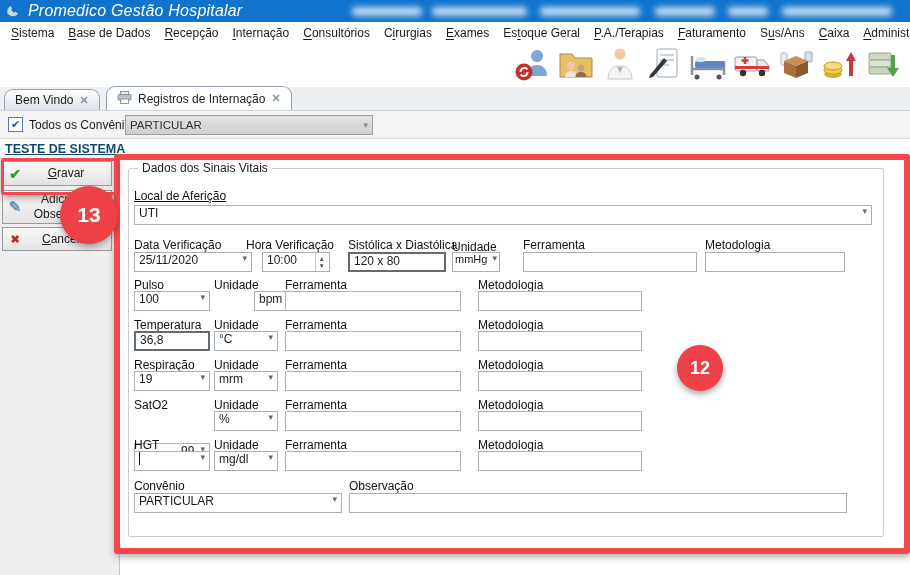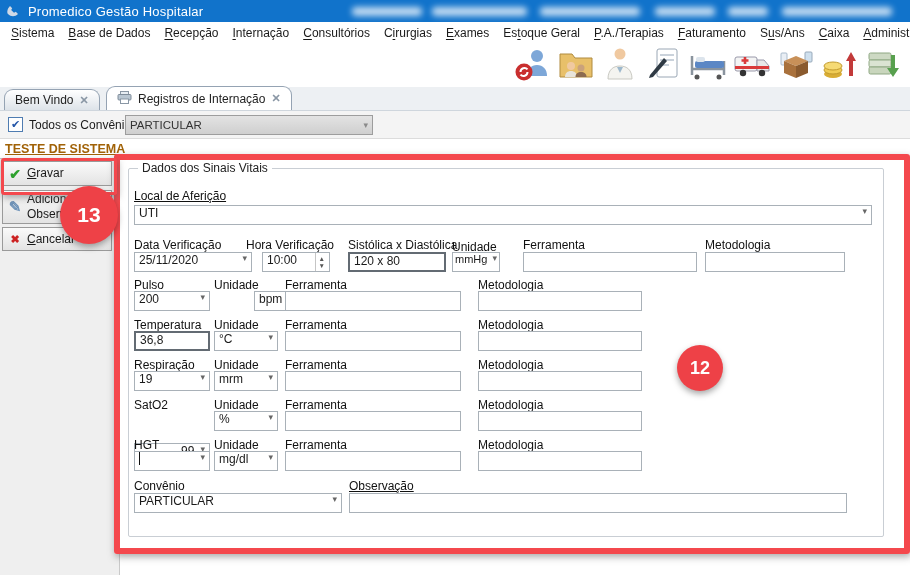--- a/index.html
+++ b/index.html
@@ -3,21 +3,21 @@
 <meta charset="utf-8">
 <style>
   html,body{margin:0;padding:0;background:#9a9a9a;}
   .screen{position:relative;width:910px;height:575px;overflow:hidden;background:#fff;
           font-family:"Liberation Sans",sans-serif;font-size:12px;color:#1a1a1a;}
 
   
   .titlebar{position:absolute;left:0;top:0;width:910px;height:22px;background:#1173cb;
             display:flex;align-items:center;color:#fff;}
   .titlebar .app-icon{margin:0 8px 0 6px;display:flex;align-items:center;}
-  .titlebar .title{font-size:13px;letter-spacing:.2px;}
+  .titlebar .title{font-size:16px;letter-spacing:.2px;font-style:italic;}
   .blur-blob{position:absolute;top:7px;height:9px;border-radius:4px;background:rgba(255,255,255,.75);
              filter:blur(3px);}
 
   
   .menubar{position:absolute;left:0;top:22px;width:910px;height:22px;background:#ffffff;
            display:flex;align-items:center;padding-left:4px;box-sizing:border-box;}
   .menu-item{padding:0 7px;font-size:12px;line-height:22px;white-space:nowrap;cursor:default;}
   .menu-item u{text-underline-offset:2px;}
 
   
@@ -45,31 +45,31 @@
   .combo-disabled{position:absolute;left:125px;top:4px;width:248px;height:20px;
                   background:linear-gradient(#e3e3e3,#cfcfcf);border:1px solid #9d9d9d;
                   display:flex;align-items:center;padding:0 4px;box-sizing:border-box;}
   .combo-disabled .val{font-size:11.5px;color:#333;}
   .combo-disabled .arr{margin-left:auto;color:#8a8a8a;font-size:9px;}
 
   
   .patientbar{position:absolute;left:0;top:139px;width:910px;height:20px;background:#fff;
               display:flex;align-items:center;padding-left:5px;box-sizing:border-box;
               border-bottom:1px solid #bfbfbf;}
-  .pname{color:#a16207;font-weight:bold;text-decoration:underline;font-size:12.5px;}
+  .pname{color:#0c4a6e;font-weight:bold;text-decoration:underline;font-size:12.5px;}
   .pdetails{margin-left:4px;font-size:12.5px;color:#111;}
 
   
   .sidebar{position:absolute;left:0;top:159px;width:120px;height:416px;background:#efefef;
            border-right:1px solid #c9c9c9;box-sizing:border-box;}
   .side-btn{position:absolute;left:2px;width:110px;background:linear-gradient(#fafafa,#e3e3e3);
             border:1px solid #9a9a9a;box-sizing:border-box;display:flex;align-items:center;
             font-size:12px;cursor:default;}
   .side-btn .sicon{width:24px;text-align:center;flex:0 0 24px;}
-  .side-btn .slabel{flex:1;padding-right:6px;line-height:1.25;}
+  .side-btn .slabel{flex:1;text-align:center;padding-right:6px;line-height:1.25;}
   .bars{display:inline-block;width:14px;}
   .bars div{height:2px;margin:1.5px auto;border-radius:1px;}
   .bars .b1{width:11px;background:#3fa9a5;}
   .bars .b2{width:13px;height:4px;background:#cc3333;}
   .bars .b3{width:11px;background:#3fa9a5;}
 
   
   .main{position:absolute;left:121px;top:159px;width:789px;height:416px;background:#fff;}
   .groupbox{position:absolute;left:128px;top:168px;width:754px;height:367px;
             border:1px solid #c9ced4;border-radius:2px;}
@@ -299,21 +299,21 @@
   </div>
 
   <div class="flabel-abs" style="left:705px;top:238px;">Metodologia</div>
   <div class="fld" style="left:705px;top:252px;width:140px;">
     <span class="val"></span>
   </div>
 
   <div id="vitals">
       <div class="flabel-abs" style="left: 134px; top: 278px;">Pulso</div>
       <div class="fld" style="left: 134px; top: 291px; width: 76px;">
-        <span class="val">200</span>
+        <span class="val">100</span>
         <span class="arr">▾</span>
       </div>
       <div class="flabel-abs" style="left: 214px; top: 278px;">Unidade</div>
       <div class="fld" style="left: 214px; top: 291px; width: 64px; margin-left: 40px;">
         <span class="val">bpm</span>
         <span class="arr">▾</span>
       </div>
       <div class="flabel-abs" style="left: 285px; top: 278px;">Ferramenta</div>
       <div class="fld" style="left: 285px; top: 291px; width: 176px;">
         <span class="val"></span>
@@ -394,21 +394,21 @@
       <div class="fld" style="left: 478px; top: 451px; width: 164px;">
         <span class="val"></span>
       </div>
     </div>
 
   <div class="flabel-abs" style="left:134px;top:479px;">Convênio</div>
   <div class="fld" style="left:134px;top:493px;width:208px;">
     <span class="val">PARTICULAR</span>
     <span class="arr">▾</span>
   </div>
-  <div class="flabel-abs" style="left:349px;top:479px;text-decoration:underline;">Observação</div>
+  <div class="flabel-abs" style="left:349px;top:479px;">Observação</div>
   <div class="fld" style="left:349px;top:493px;width:498px;">
     <span class="val"></span>
   </div>
 
   <div class="ann-rect" style="left:114px;top:154px;width:784px;height:388px;"></div>
   <div class="ann-rect small" style="left:1px;top:158px;width:110px;height:31px;"></div>
   <div class="ann-circle" style="left:60px;top:186px;width:58px;height:58px;font-size:21px;">13</div>
   <div class="ann-circle" style="left:677px;top:345px;width:46px;height:46px;font-size:18px;">12</div>
 
 </div>

